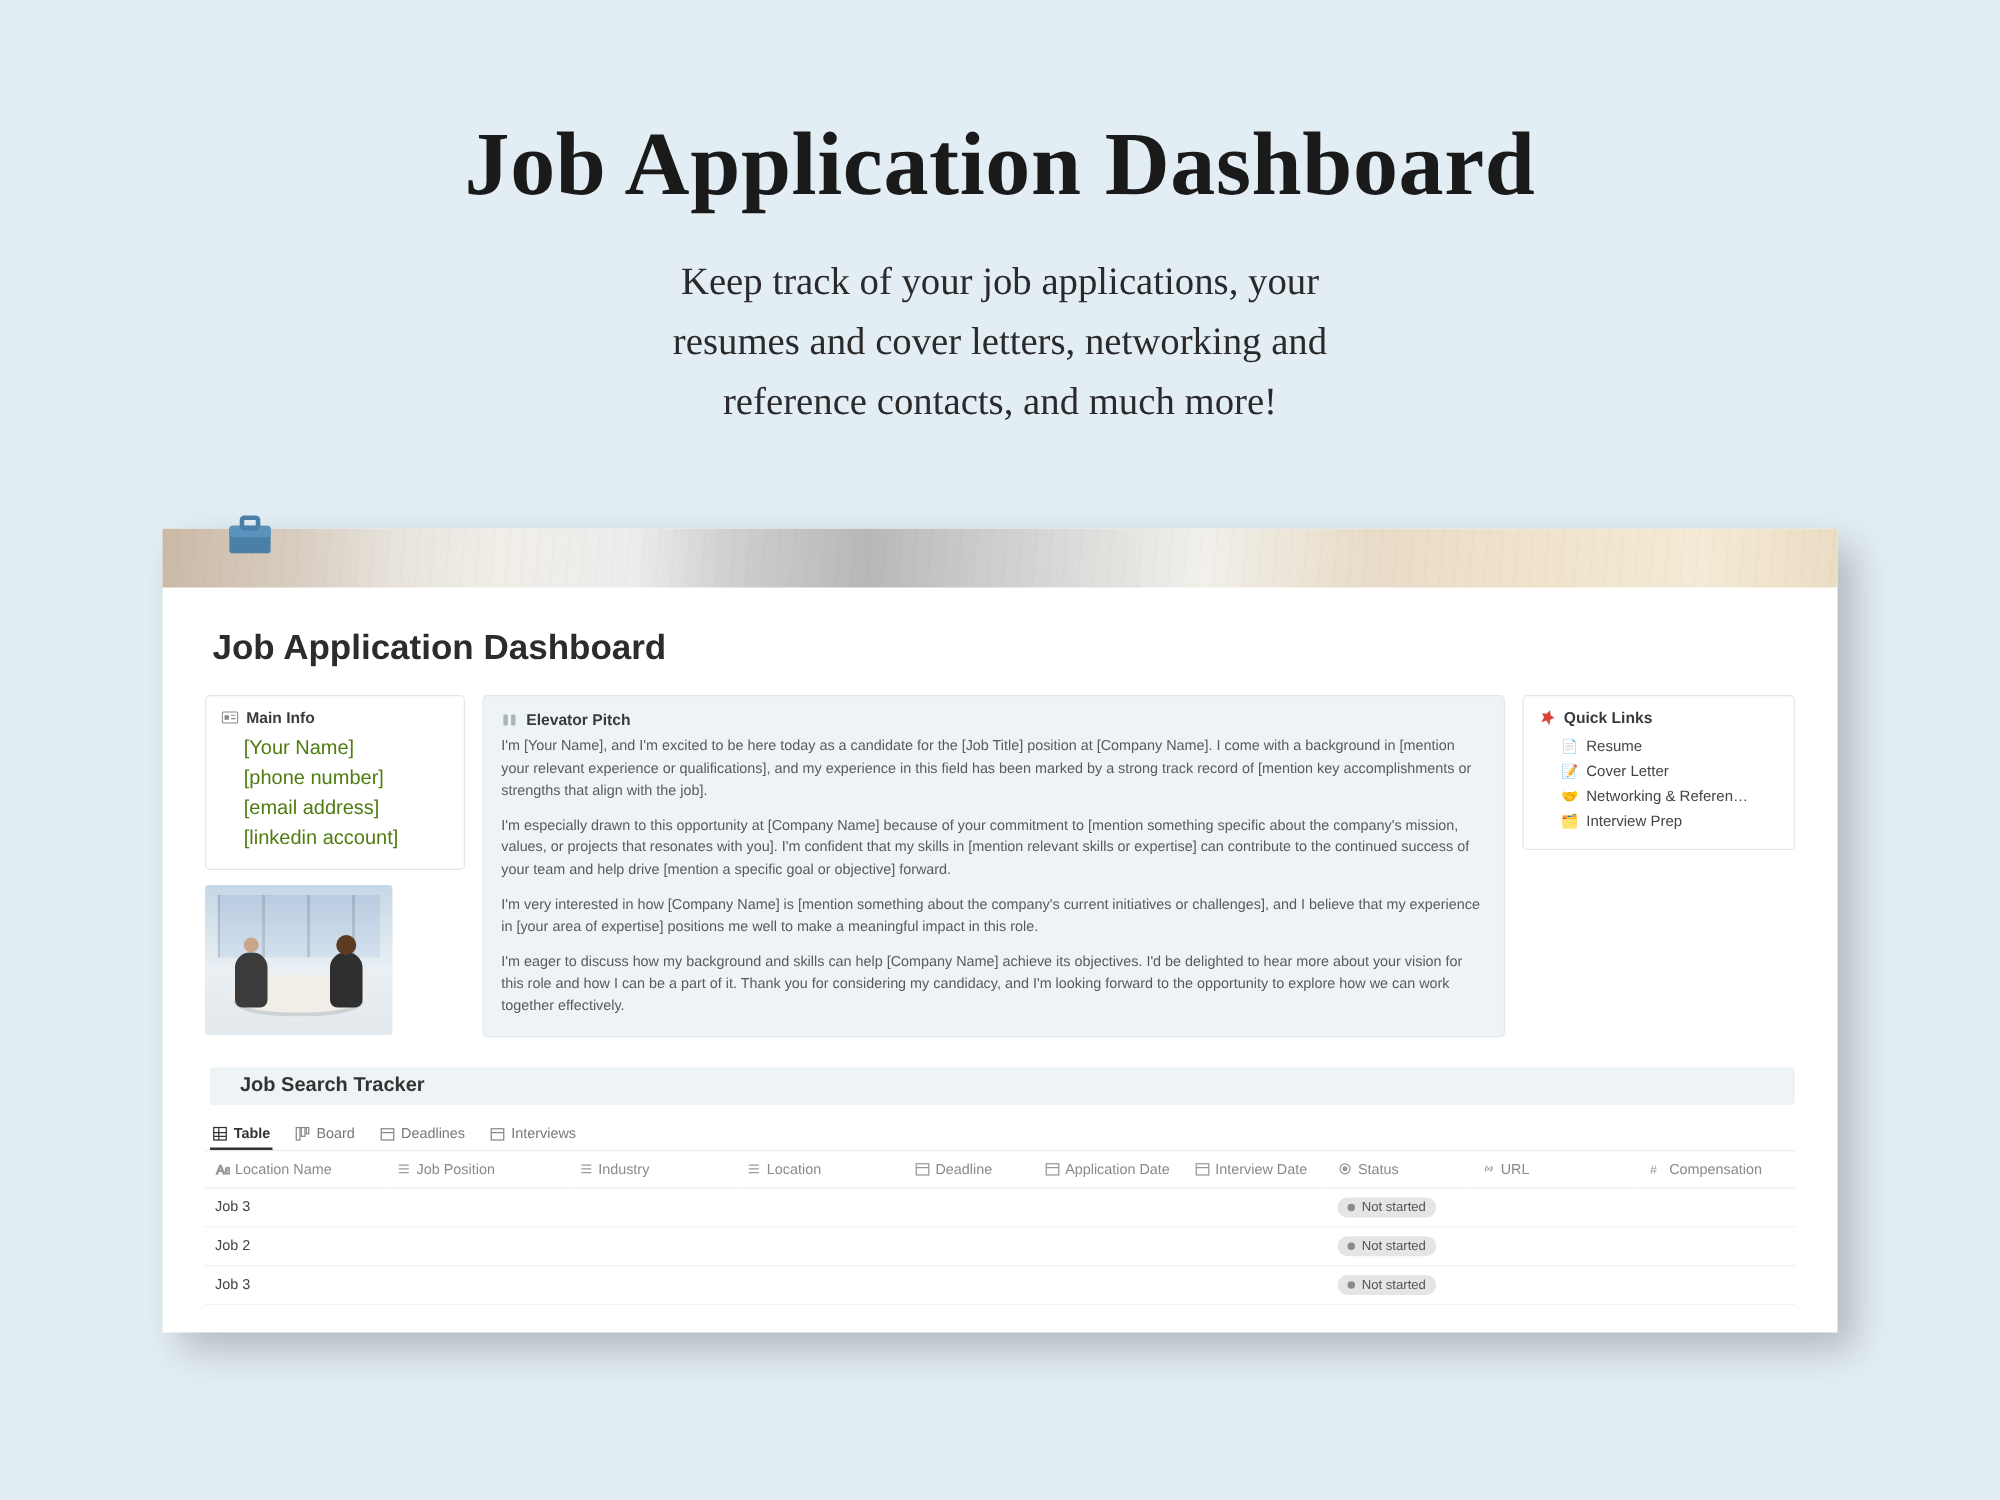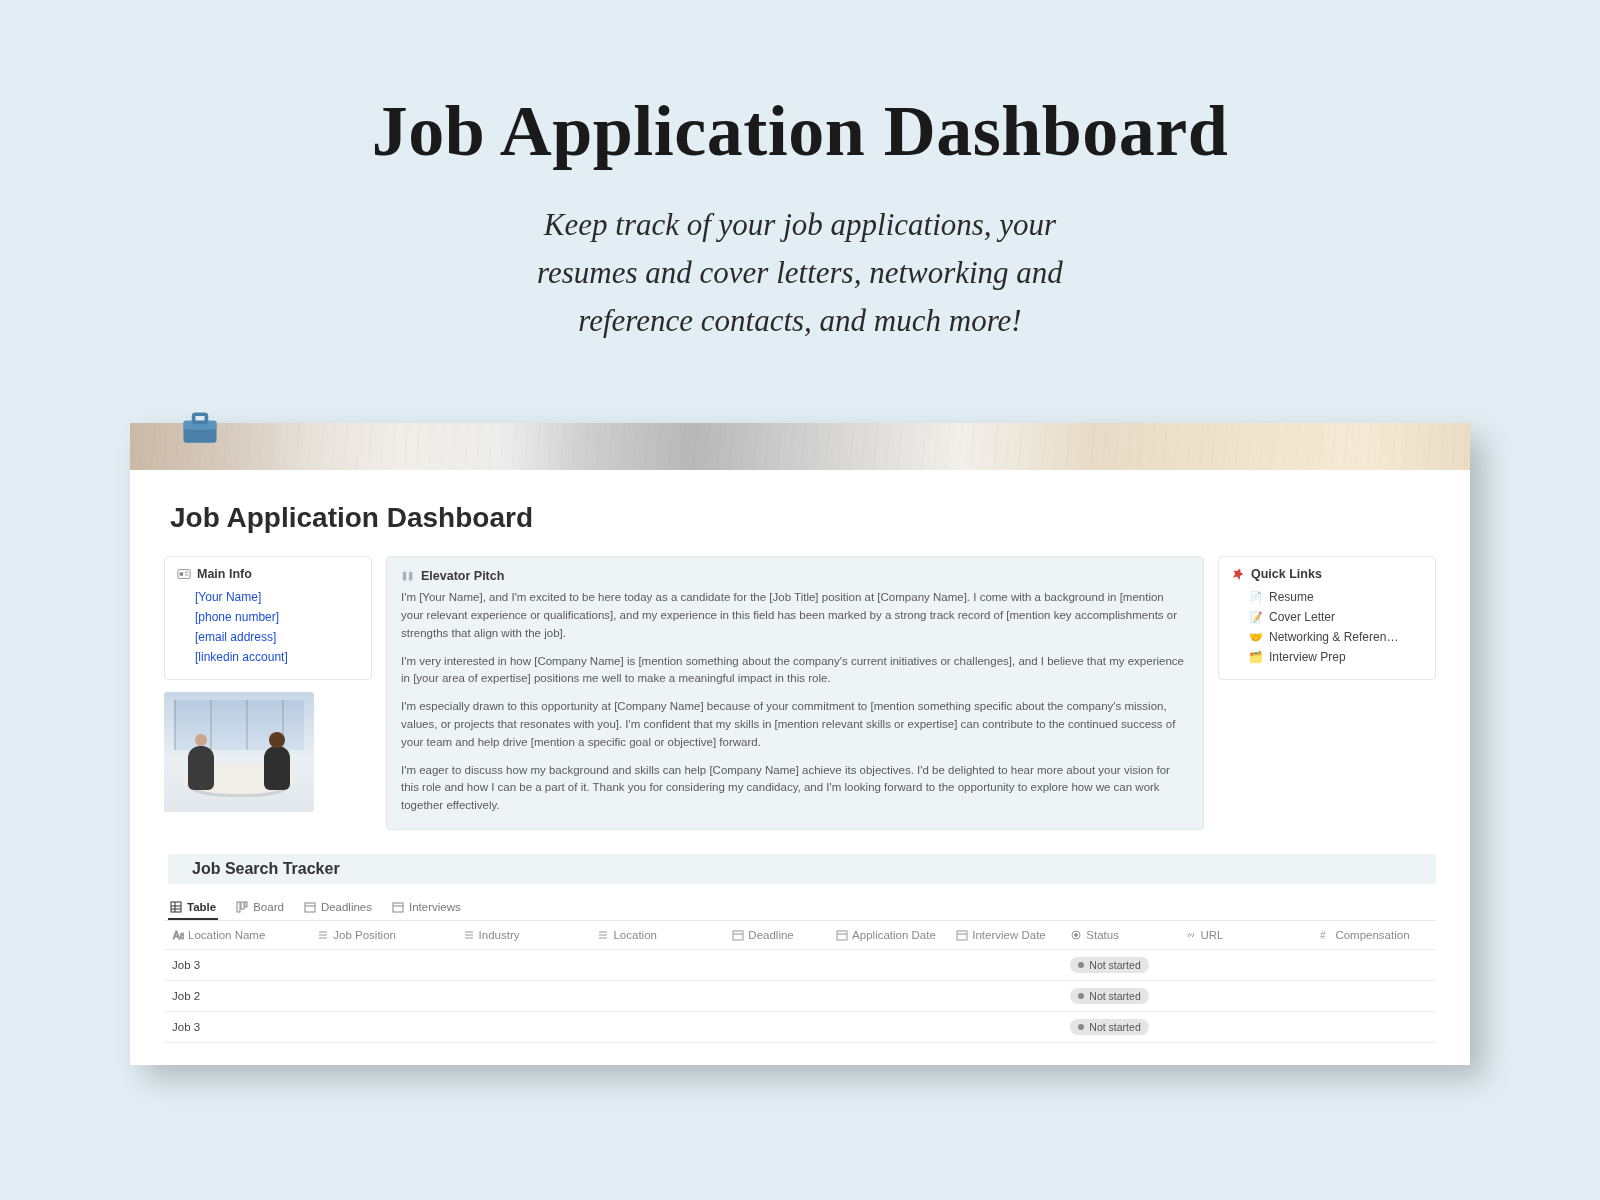--- a/index.html
+++ b/index.html
@@ -20,21 +20,20 @@
     font-weight: 600;
     color: #1a1a1a;
     letter-spacing: 0.5px;
   }
   .hero p {
     font-family: Garamond, "Times New Roman", serif;
     font-size: 31px;
     color: #2a2a2a;
     margin-top: 28px;
     line-height: 1.55;
-    font-style: italic;
   }
 
   .card {
     width: 1340px;
     margin: 38px auto 0;
     background: #fff;
     box-shadow: 14px 14px 28px rgba(0,0,0,0.22);
     position: relative;
   }
 
@@ -91,21 +90,21 @@
     font-size:12.5px;font-weight:600;color:#3a3a3a;
     margin-bottom:6px;
   }
   .panel-head .ico{width:14px;height:14px;display:inline-flex;align-items:center;justify-content:center;}
 
   .info-list, .links-list {
     list-style:none;
     margin-left:18px;
   }
   .info-list li {
-    font-size:12px;color:#1d4ed8;
+    font-size:16px;color:#4d7c0f;
     padding:3px 0;
   }
   .links-list li {
     display:flex;align-items:center;gap:6px;
     font-size:12px;color:#444;
     padding:3px 0;
     cursor:pointer;
   }
   .links-list li span.emoji{width:14px;text-align:center;font-size:11px;}
 
@@ -240,22 +239,22 @@
           <div class="panel-head">
             <span class="ico">
               <svg viewBox="0 0 16 16">
                   <rect x="2" y="3" width="4" height="10" rx="1" fill="#a7b4bd"></rect>
                   <rect x="9" y="3" width="4" height="10" rx="1" fill="#a7b4bd"></rect>
                 </svg>
             </span>
             <span>Elevator Pitch</span>
           </div>
           <p>I'm [Your Name], and I'm excited to be here today as a candidate for the [Job Title] position at [Company Name]. I come with a background in [mention your relevant experience or qualifications], and my experience in this field has been marked by a strong track record of [mention key accomplishments or strengths that align with the job].</p>
+          <p>I'm especially drawn to this opportunity at [Company Name] because of your commitment to [mention something specific about the company's mission, values, or projects that resonates with you]. I'm confident that my skills in [mention relevant skills or expertise] can contribute to the continued success of your team and help drive [mention a specific goal or objective] forward.</p>
           <p>I'm very interested in how [Company Name] is [mention something about the company's current initiatives or challenges], and I believe that my experience in [your area of expertise] positions me well to make a meaningful impact in this role.</p>
-          <p>I'm especially drawn to this opportunity at [Company Name] because of your commitment to [mention something specific about the company's mission, values, or projects that resonates with you]. I'm confident that my skills in [mention relevant skills or expertise] can contribute to the continued success of your team and help drive [mention a specific goal or objective] forward.</p>
           <p>I'm eager to discuss how my background and skills can help [Company Name] achieve its objectives. I'd be delighted to hear more about your vision for this role and how I can be a part of it. Thank you for considering my candidacy, and I'm looking forward to the opportunity to explore how we can work together effectively.</p>
         </div>
       </div>
 
       <div class="right-col">
         <div class="panel">
           <div class="panel-head">
             <span class="ico pin-ico">
               <svg viewBox="0 0 16 16" fill="currentColor">
                   <path d="M8 1l2 4 4 1-3 3 1 5-4-3-4 3 1-5-3-3 4-1z" transform="rotate(20 8 8)"></path>

